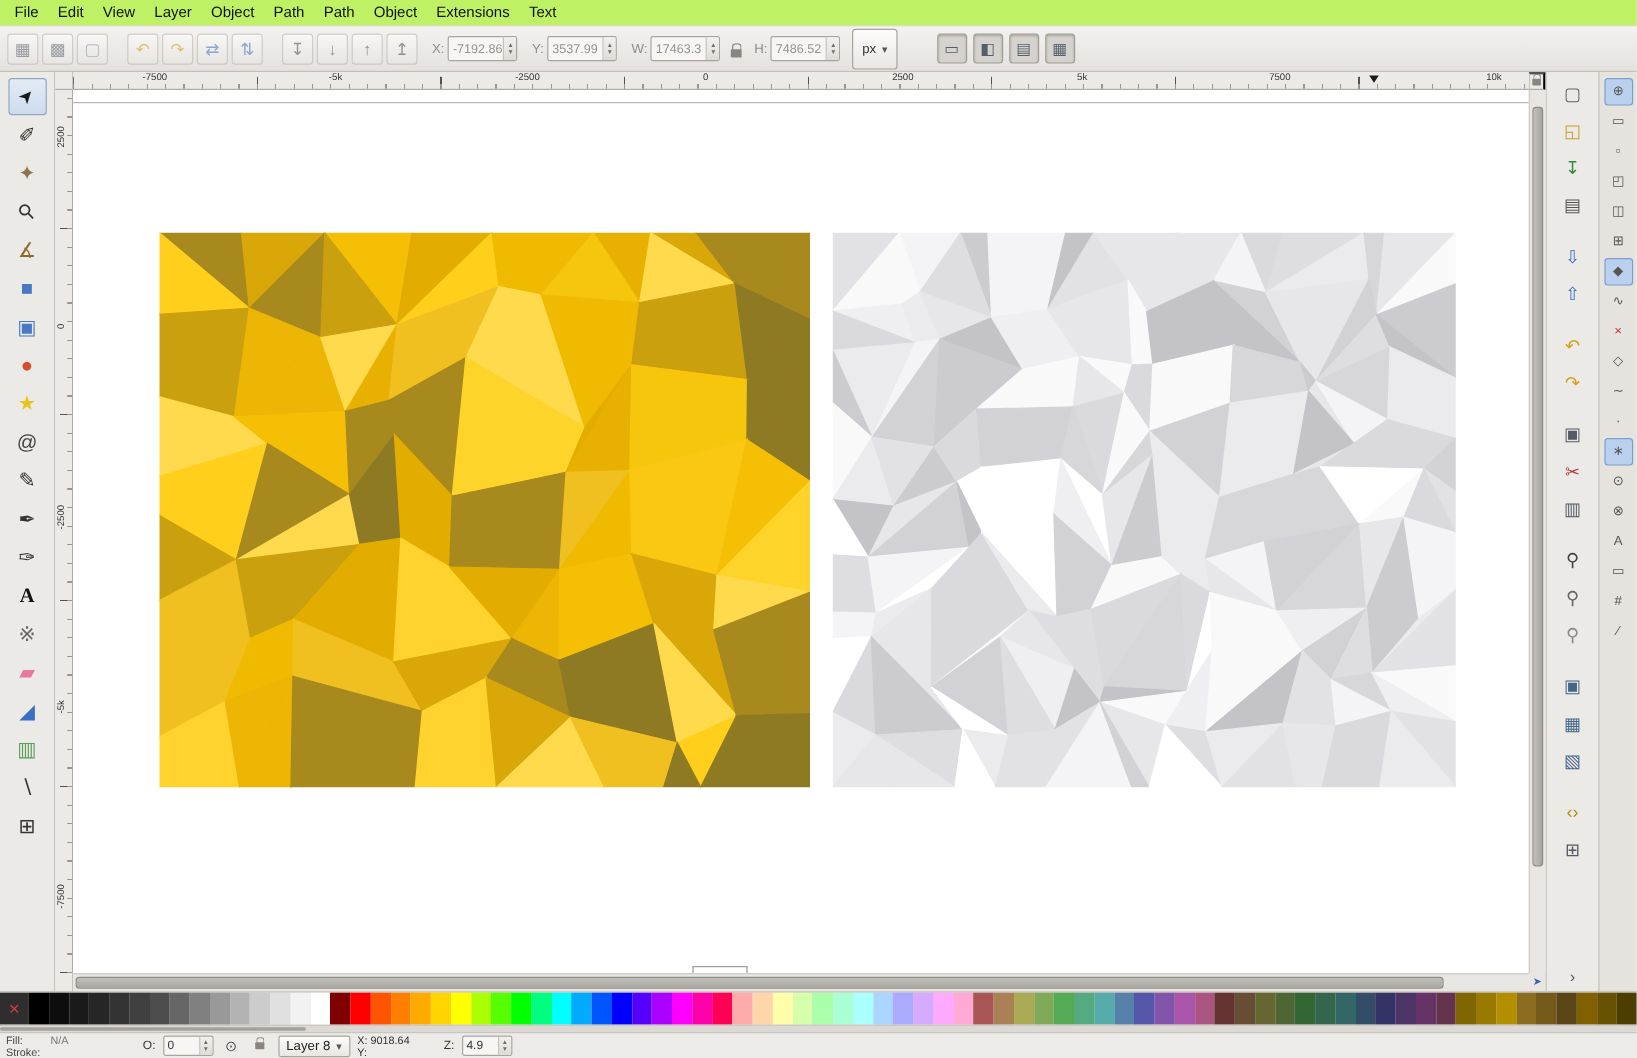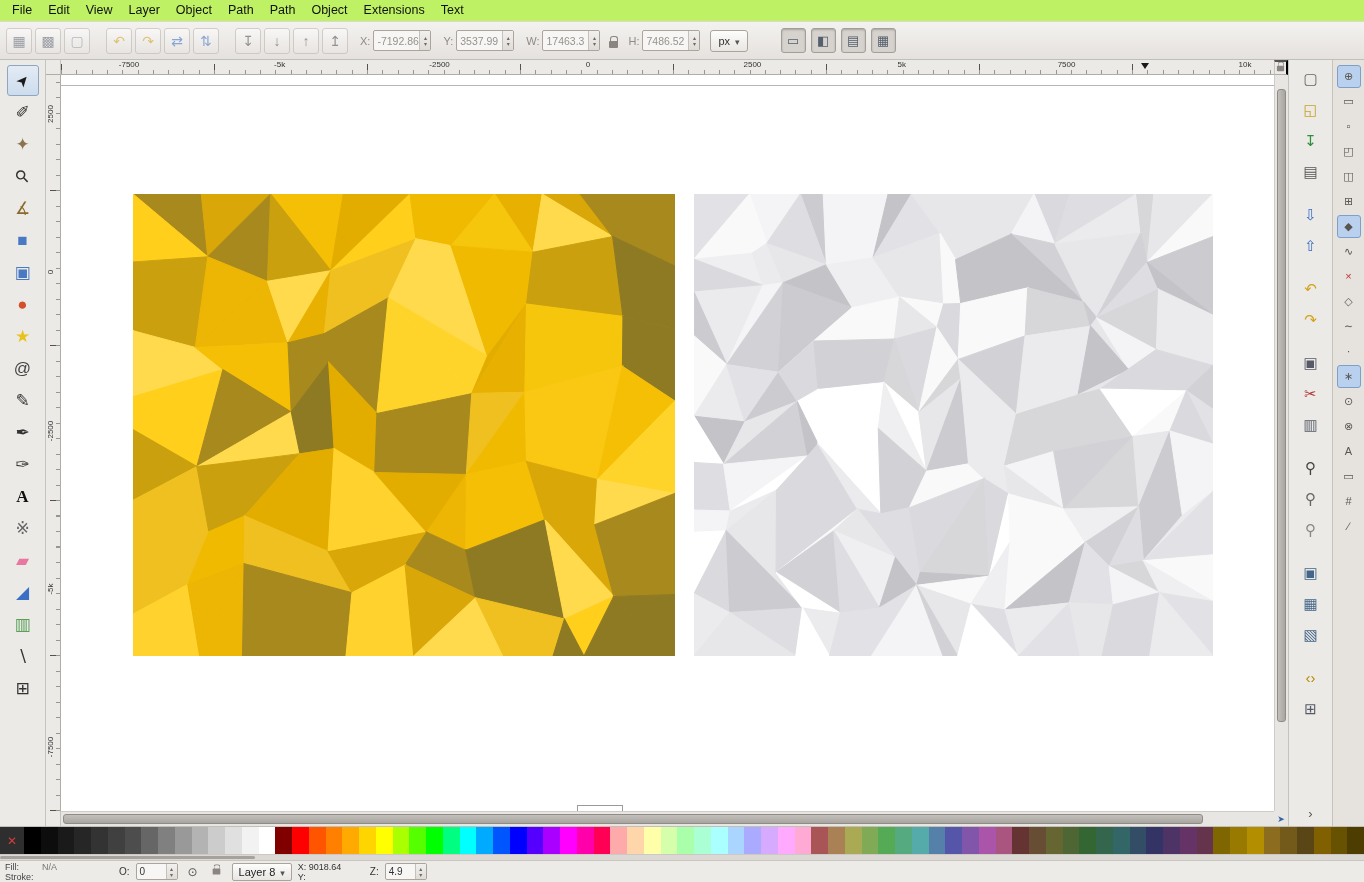--- a/index.html
+++ b/index.html
@@ -23,21 +23,21 @@
   .fld-label{font-size:11px;color:#8f8b86}
   .spinbox{display:flex;align-items:stretch;width:58px;height:21px;border:1px solid #aaa49d;background:#f7f6f4;border-radius:2px;overflow:hidden}
   .spin-val{flex:1;font-size:10.5px;color:#97938e;padding:4px 2px 0 3px;white-space:nowrap;overflow:hidden}
   .spins{display:flex;flex-direction:column;justify-content:center;border-left:1px solid #c5c0ba;width:11px;background:linear-gradient(#f2f0ee,#dfdcd8)}
   .spins i{font-style:normal;font-size:6px;line-height:6px;text-align:center;color:#6e6a66}
   .spins i.su::before{content:"▴"}
   .spins i.sd::before{content:"▾"}
   .lock-btn{width:20px;height:22px;border:none;background:transparent;display:flex;align-items:flex-end;justify-content:center;padding-bottom:4px}
   .lock-shape{position:relative;width:9px;height:7px;background:#8a8580;border-radius:1px;display:inline-block}
   .lock-shape::before{content:"";position:absolute;left:1px;top:-5px;width:6px;height:5px;border:1.5px solid #8a8580;border-bottom:none;border-radius:3px 3px 0 0}
-  .unit-dd{display:flex;align-items:center;gap:5px;height:22px;border:1px solid #aaa49d;background:linear-gradient(#fdfdfc,#e9e6e2);border-radius:3px;padding:4px 7px;margin-left:7px;font-size:11px;color:#333}
+  .unit-dd{display:flex;align-items:center;gap:5px;height:22px;border:1px solid #aaa49d;background:linear-gradient(#fdfdfc,#e9e6e2);border-radius:3px;padding:16px 7px;margin-left:7px;font-size:11px;color:#333}
   .dd-arrow::before{content:"▾";font-size:9px;color:#555}
   .tb-toggles{display:flex;gap:5px;margin-left:30px}
   .tb-toggle{width:25px;height:25px;border:1px solid #a39e97;background:#d6d2cd;box-shadow:inset 0 1px 2px rgba(0,0,0,.22);border-radius:3px;display:flex;align-items:center;justify-content:center}
   .tb-toggle .glyph{font-size:13px;color:#55606e}
 
   
   .main{flex:1;display:flex;min-height:0}
   .toolbox{width:46px;background:#eceae7;border-right:1px solid #c6c2bc;display:flex;flex-direction:column;align-items:center;padding-top:5px;gap:1px}
   .tool-btn{width:32px;height:31px;border:1px solid transparent;background:transparent;border-radius:3px;display:flex;align-items:center;justify-content:center}
   .tool-btn.selected{background:linear-gradient(#e3ebf5,#cddced);border-color:#8fa6c2}

